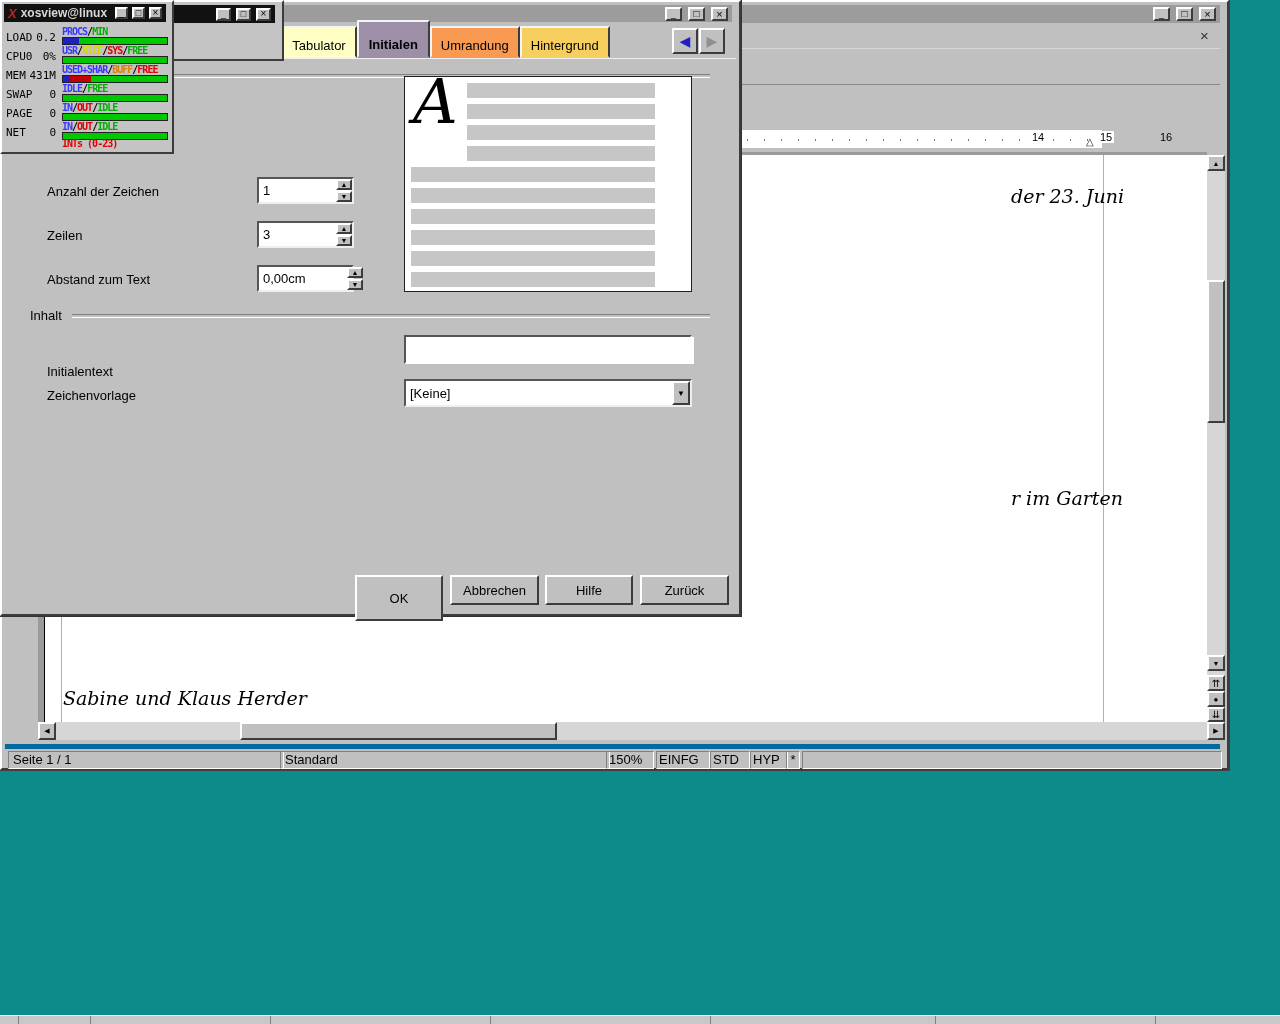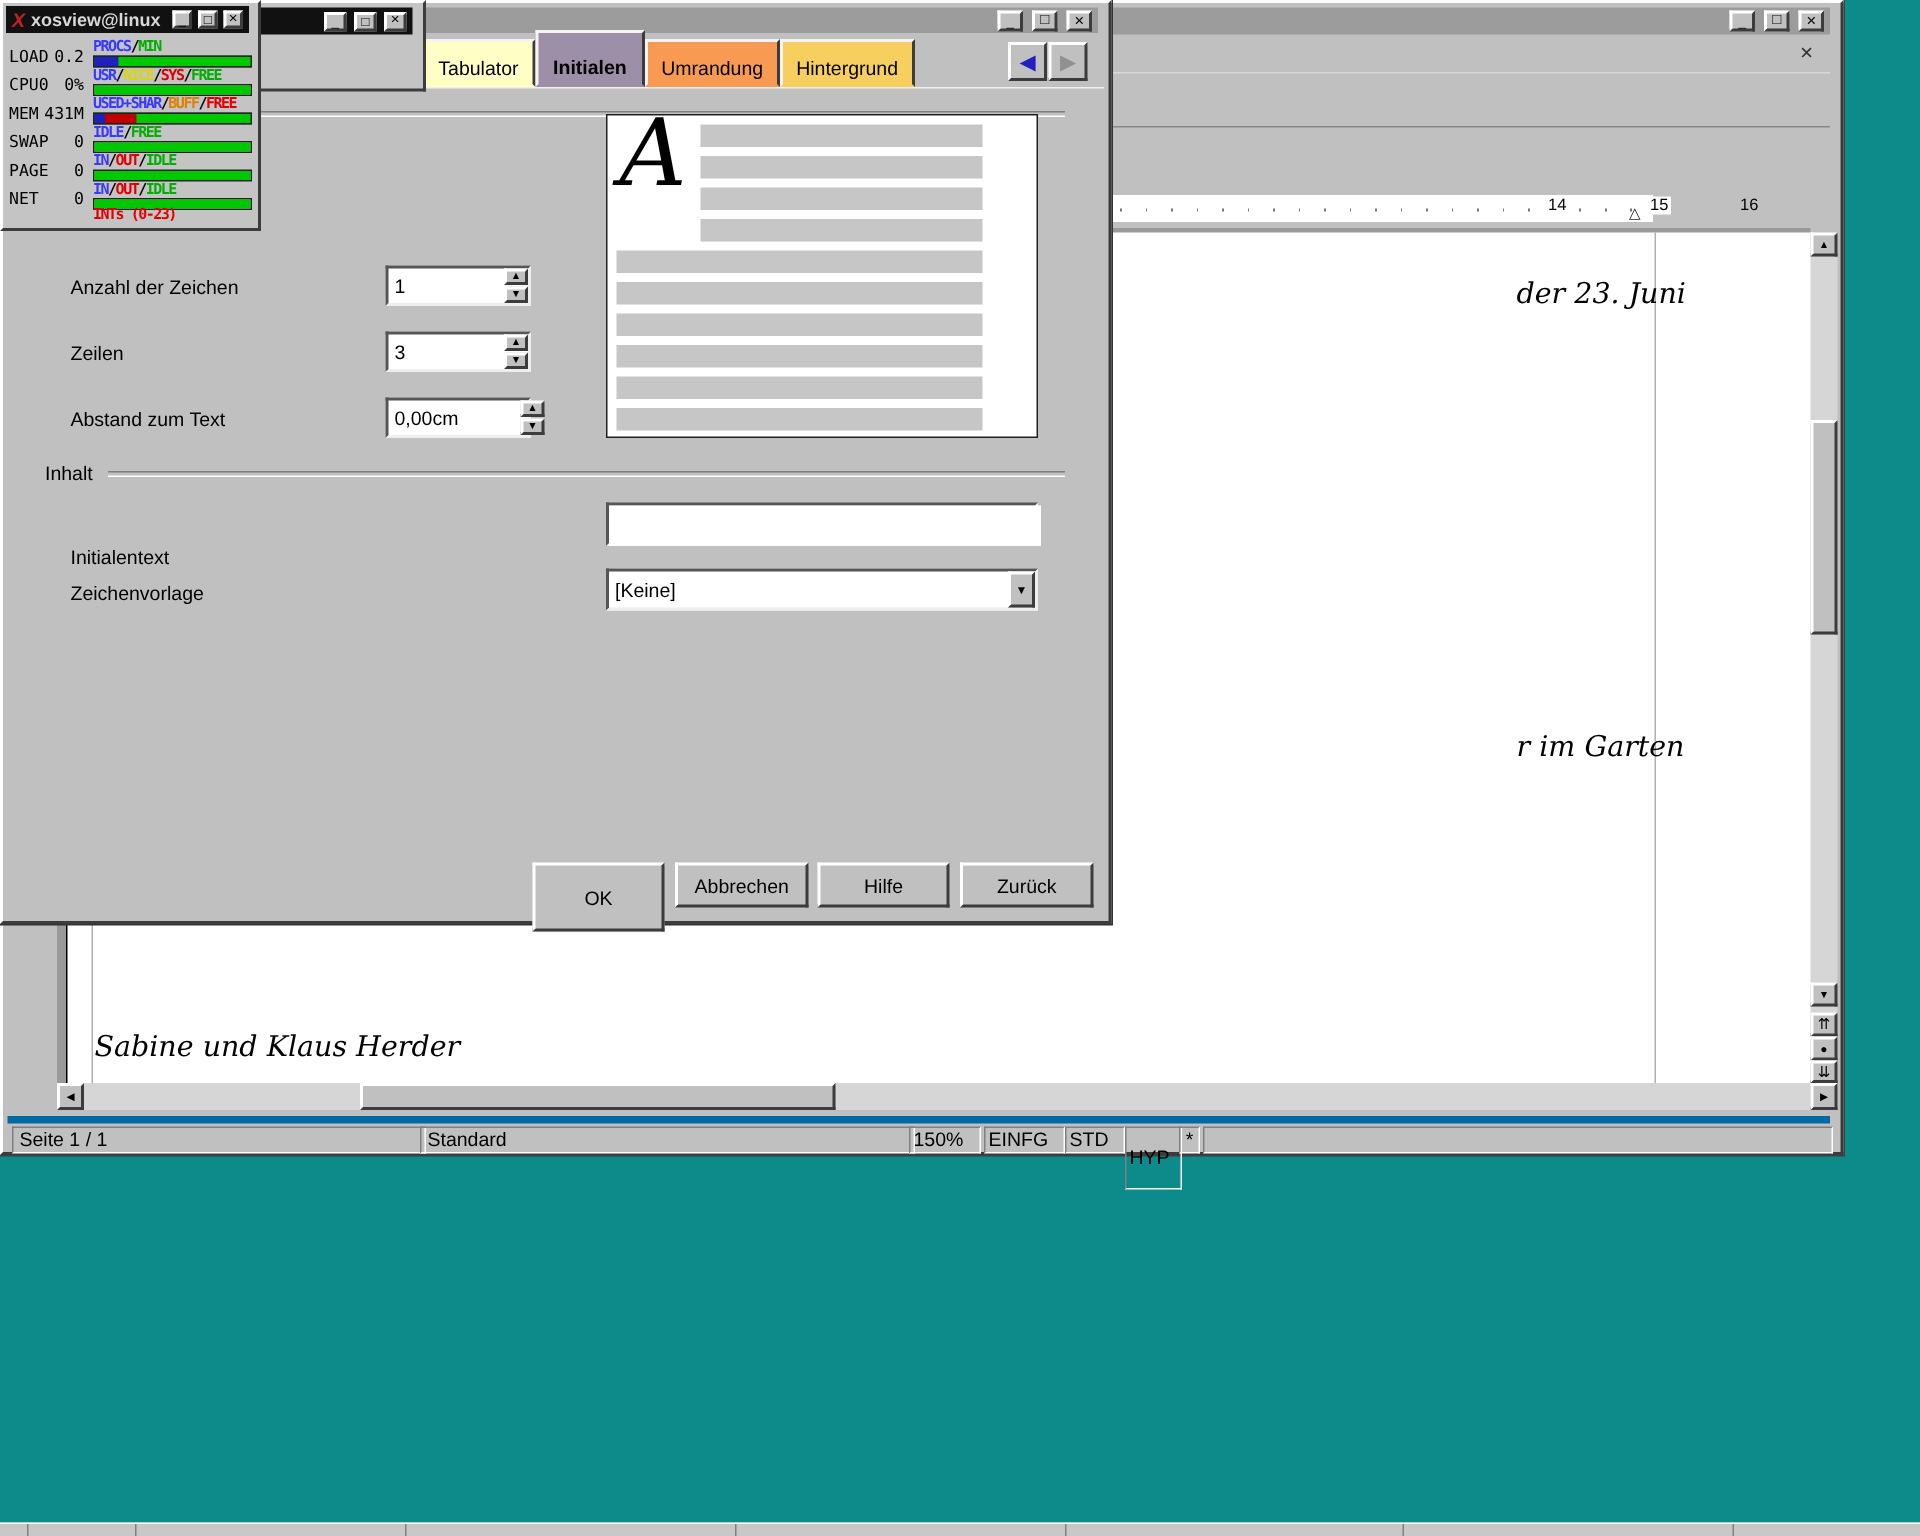--- a/index.html
+++ b/index.html
@@ -240,21 +240,21 @@
       <div class="btn abs" style="left:202px;top:0;width:317px;height:18px"></div>
       <div class="btn abs" style="left:1169px;top:0;width:18px;height:18px;font-size:7px">▶</div>
     </div>
 
     <div class="abs" style="left:3px;top:742px;width:1215px;height:21px;border-top:5px solid #0369a1">
       <div class="abs in1" style="left:3px;top:2px;width:266px;height:16px;padding:0 4px;line-height:16px"><span>Seite 1 / 1</span></div>
       <div class="abs in1" style="left:275px;top:2px;width:320px;height:16px;padding:0 4px;line-height:16px"><span>Standard</span></div>
       <div class="abs in1" style="left:601px;top:2px;width:42px;height:16px;padding:0 2px;line-height:16px"><span>150%</span></div>
       <div class="abs in1" style="left:651px;top:2px;width:48px;height:16px;padding:0 2px;line-height:16px"><span>EINFG</span></div>
       <div class="abs in1" style="left:705px;top:2px;width:34px;height:16px;padding:0 2px;line-height:16px"><span>STD</span></div>
-      <div class="abs in1" style="left:745px;top:2px;width:32px;height:16px;padding:12px 2px;line-height:16px"><span>HYP</span></div>
+      <div class="abs in1" style="left:745px;top:2px;width:32px;height:16px;padding:0 2px;line-height:16px"><span>HYP</span></div>
       <div class="abs in1" style="left:781px;top:2px;width:12px;height:16px;text-align:center;line-height:16px"><span>*</span></div>
       <div class="abs in1" style="left:797px;top:2px;width:418px;height:16px"></div>
     </div>
   </div>
 
   <div class="abs out" style="left:288;top:178;width:737px;height:612px;background:#c0c0c0;box-shadow:0 0 0 1px #333;z-index:20">
     <div class="abs tbar" style="left:3px;top:3px;width:727px;height:17px">
       <span class="xlogo">X</span>
       <span style="font-size:13px">Absatz</span>
       <span style="flex:1"></span>

